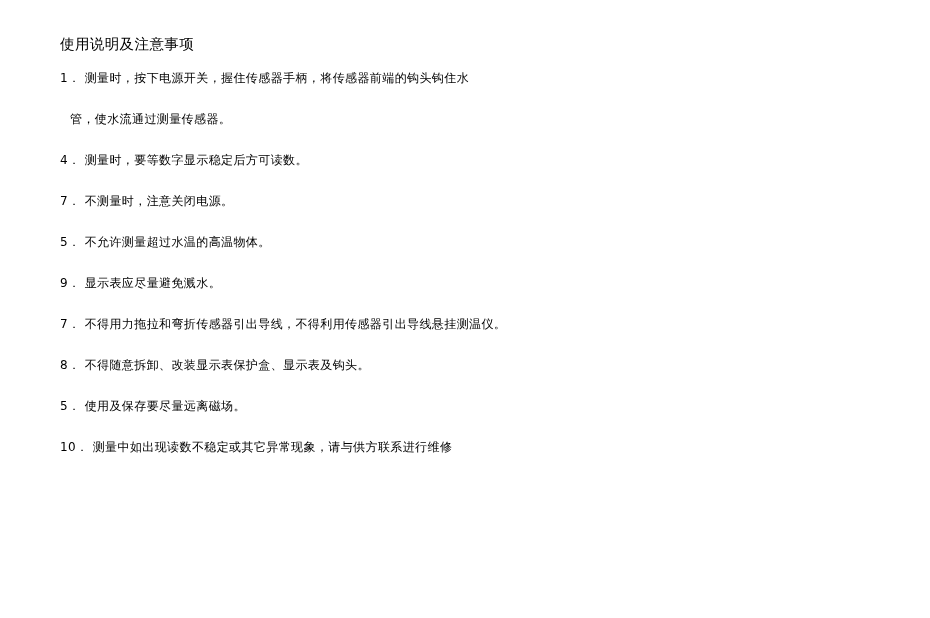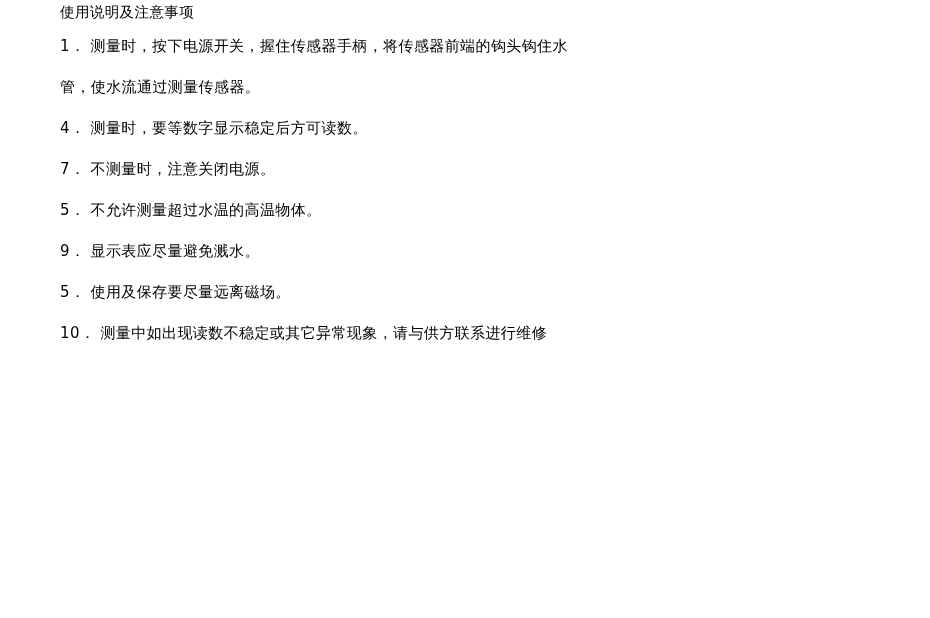--- a/index.html
+++ b/index.html
@@ -12,38 +12,39 @@
     height: 618px;
     overflow: hidden;
     font-family: "DejaVu Sans", "Liberation Sans", sans-serif;
     color: #000000;
   }
   .page {
     position: relative;
     width: 930px;
     height: 436px;
     box-sizing: border-box;
-    padding: 2px 40px 0 60px;
+    padding: 34px 40px 0 60px;
     border-radius: 20px;
   }
   .doc-title {
     font-size: 14.5px;
     line-height: 20px;
     margin: 0 0 14px 0;
     letter-spacing: 0.4px;
   }
   .para {
-    font-size: 15px;
+    font-size: 12px;
     line-height: 20px;
     margin: 0 0 21px 0;
     letter-spacing: 0.4px;
     white-space: pre-wrap;
   }
   .para.cont {
     margin-bottom: 21px;
+    margin-left: 10px;
   }
 </style>
 </head>
 <body>
 
 <div class="page">
 
   <div class="doc-title">使用说明及注意事项</div>
 
   <div class="para">1． 测量时，按下电源开关，握住传感器手柄，将传感器前端的钩头钩住水</div>
@@ -53,19 +54,21 @@
   <div class="para">4． 测量时，要等数字显示稳定后方可读数。</div>
 
   <div class="para">7． 不测量时，注意关闭电源。</div>
 
 
 
   <div class="para">5． 不允许测量超过水温的高温物体。</div>
 
   <div class="para">9． 显示表应尽量避免溅水。</div>
 
+  <div class="para">7． 不得用力拖拉和弯折传感器引出导线，不得利用传感器引出导线悬挂测温仪。</div>
 
+  <div class="para">8． 不得随意拆卸、改装显示表保护盒、显示表及钩头。</div>
 
   <div class="para">5． 使用及保存要尽量远离磁场。</div>
 
   <div class="para">10． 测量中如出现读数不稳定或其它异常现象，请与供方联系进行维修</div>
 
 </div>
 
 </body></html>

